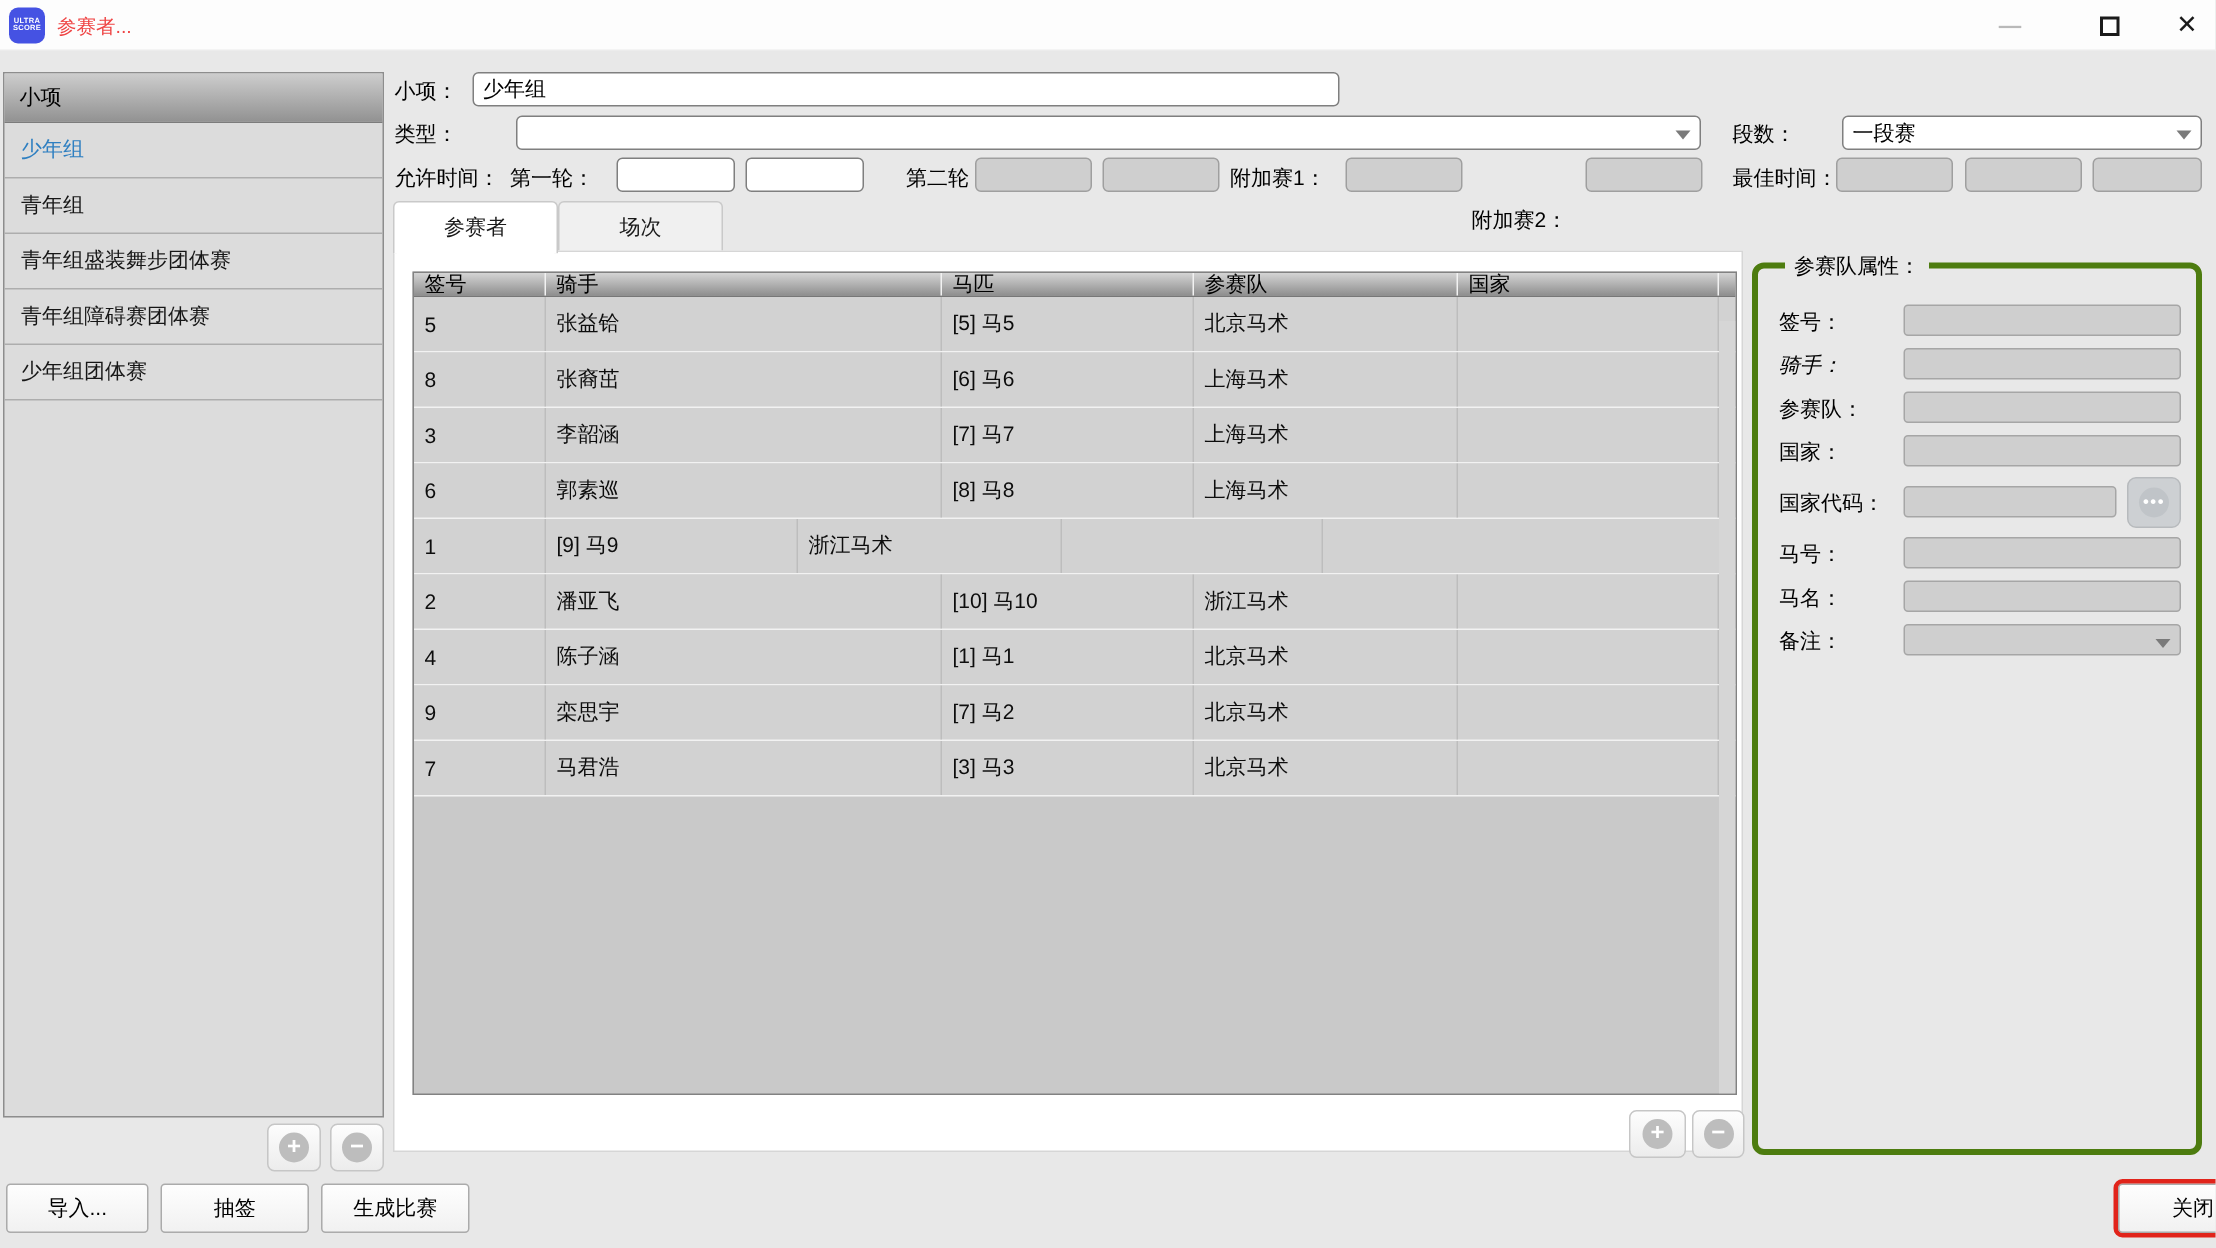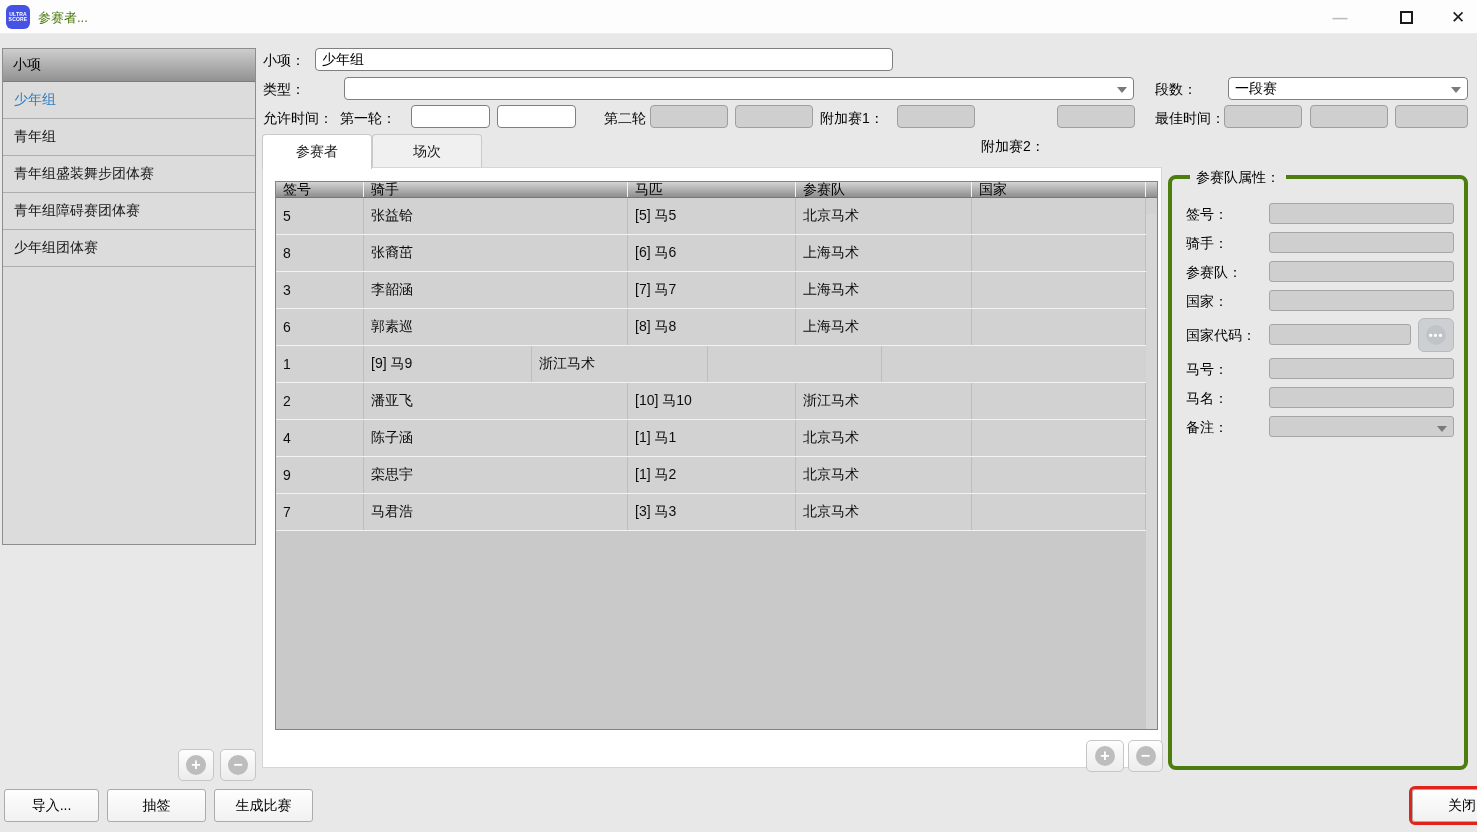--- a/index.html
+++ b/index.html
@@ -5,30 +5,30 @@
   * { margin:0; padding:0; box-sizing:border-box; }
   html,body { width:1477px; height:832px; }
   body { font-family:"Liberation Sans","DejaVu Sans",sans-serif; background:#e8e8e8; overflow:hidden; }
   #app { position:relative; width:1477px; height:832px; background:#e8e8e8; font-size:14px; color:#111; }
 
   
   .titlebar { position:absolute; left:0; top:0; width:1477px; height:34px; background:#fdfdfd; border-bottom:1px solid #ececec; }
   .app-icon { position:absolute; left:6px; top:5px; width:24px; height:24px; border-radius:6px; background:#4552e3;
               color:#fff; font-size:5px; font-weight:bold; display:flex; align-items:center; justify-content:center;
               text-align:center; line-height:1.1; letter-spacing:.2px; }
-  .win-title { position:absolute; left:38px; top:9px; font-size:13px; color:#4d7c0f; }
+  .win-title { position:absolute; left:38px; top:9px; font-size:13px; color:#ef4444; }
   .winbtn { position:absolute; top:0; width:46px; height:34px; display:flex; align-items:center; justify-content:center;
             font-size:15px; color:#1a1a1a; cursor:default; }
   .winbtn.min { left:1317px; color:#b9b9b9; font-weight:bold; }
   .winbtn.max { left:1383px; }
   .max-glyph { width:13px; height:13px; border:2px solid #1a1a1a; display:inline-block; }
   .winbtn.close { left:1435px; font-size:17px; }
 
   
-  .sidebar { position:absolute; left:2px; top:48px; width:254px; height:497px; background:#dcdcdc; border:1px solid #8d8d8d; }
+  .sidebar { position:absolute; left:2px; top:48px; width:254px; height:697px; background:#dcdcdc; border:1px solid #8d8d8d; }
   .sidebar-header { height:33px; background:linear-gradient(#cdcdcd,#929292); border-bottom:1px solid #7c7c7c;
                     display:flex; align-items:center; padding-left:10px; color:#000; }
   .sb-item { height:37px; display:flex; align-items:center; padding-left:11px; border-bottom:1px solid #adadad; color:#161616; }
   .sb-item.selected { color:#2e7fc1; }
 
   
   .mini-btn { position:absolute; width:36px; height:32px; border:1px solid #c6c6c6; border-radius:5px;
               background:linear-gradient(#fdfdfd,#ececec); display:flex; align-items:center; justify-content:center; }
   .circle-glyph { width:20px; height:20px; border-radius:50%; background:#bdbdbd; color:#fff; font-size:16px; font-weight:bold;
                   display:flex; align-items:center; justify-content:center; line-height:1; }
@@ -193,21 +193,21 @@
           <div class="trow">
             <div class="tcell c0">4</div>
             <div class="tcell c1">陈子涵</div>
             <div class="tcell c2">[1] 马1</div>
             <div class="tcell c3">北京马术</div>
             <div class="tcell c4"></div>
           </div>
           <div class="trow">
             <div class="tcell c0">9</div>
             <div class="tcell c1">栾思宇</div>
-            <div class="tcell c2">[1] 马2</div>
+            <div class="tcell c2">[7] 马2</div>
             <div class="tcell c3">北京马术</div>
             <div class="tcell c4"></div>
           </div>
           <div class="trow">
             <div class="tcell c0">7</div>
             <div class="tcell c1">马君浩</div>
             <div class="tcell c2">[3] 马3</div>
             <div class="tcell c3">北京马术</div>
             <div class="tcell c4"></div>
           </div>
@@ -220,21 +220,21 @@
     <div class="mini-btn" style="left:865px; top:572px; width:35px;">
       <span class="circle-glyph">−</span>
     </div>
   </div>
 
   <div class="propbox">
     <div class="legend">参赛队属性：</div>
     <div>
         <div class="plabel" style="top: 27px;">签号：</div>
         <div class="pinput" style="top: 24px;"></div>
-        <div class="plabel" style="top: 56px;">骑手：</div>
+        <div class="plabel" style="top: 56px; font-style: italic;">骑手：</div>
         <div class="pinput" style="top: 53px;"></div>
         <div class="plabel" style="top: 85px;">参赛队：</div>
         <div class="pinput" style="top: 82px;"></div>
         <div class="plabel" style="top: 114px;">国家：</div>
         <div class="pinput" style="top: 111px;"></div>
         <div class="plabel" style="top: 148px;">国家代码：</div>
         <div class="pinput" style="top: 145px; width: 142px;"></div>
         <div class="browse-btn" style="top: 139px;">
           <span class="circle-glyph">•••</span>
         </div>

